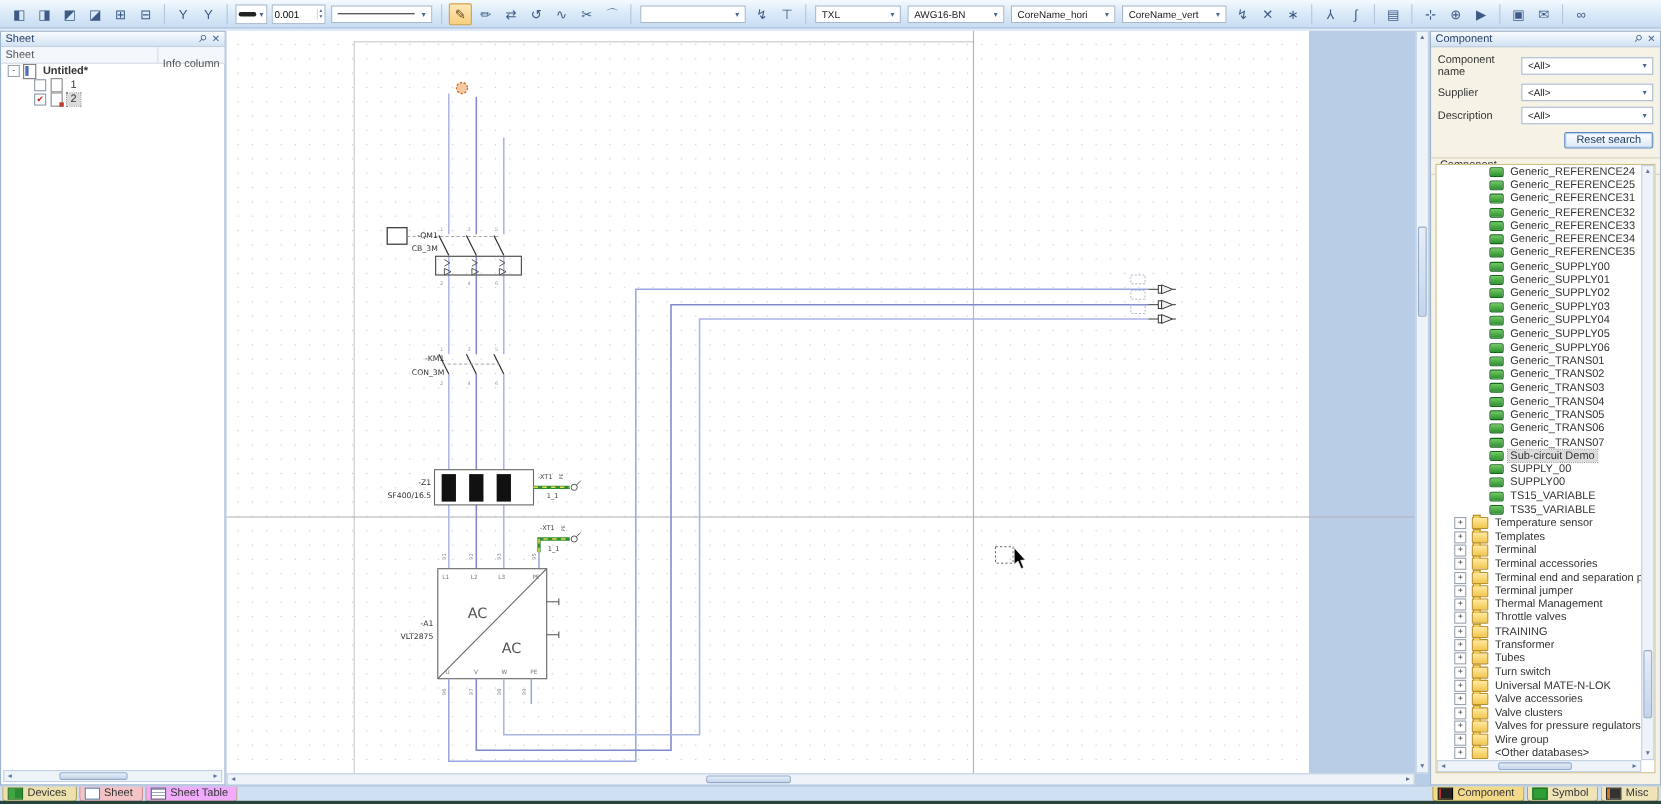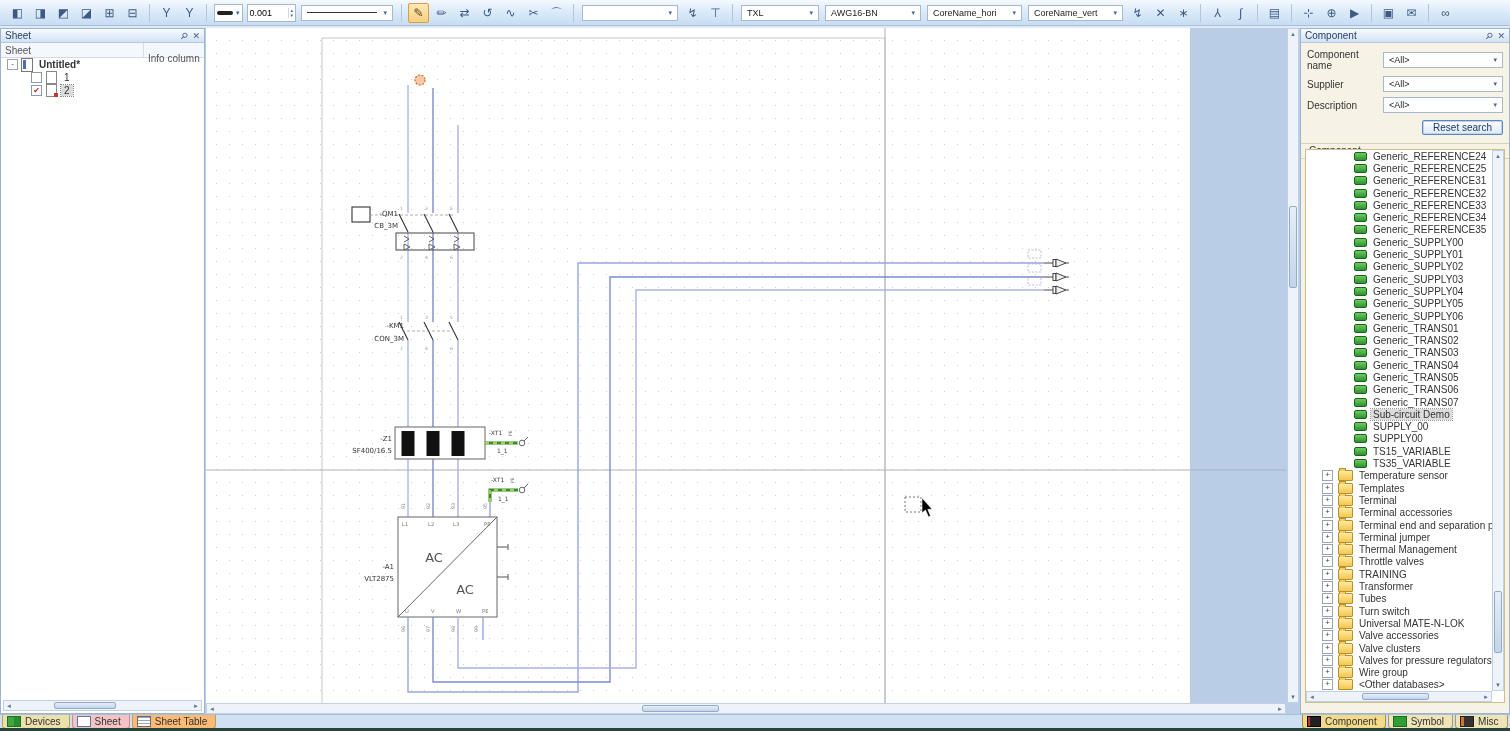--- a/index.html
+++ b/index.html
@@ -19,21 +19,21 @@
   .lwchip{display:flex;align-items:center;background:#fff;border:1px solid #a8b8cc;height:16px;padding:0 2px;margin:0 2px;}
   .lwbar{display:inline-block;width:16px;height:4px;background:#222;border-radius:2px;margin-right:3px;}
   .dd{font-size:7px;color:#47649a;}
   .numbox{display:flex;align-items:center;background:#fff;border:1px solid #a8b8cc;height:16px;margin:0 2px;}
   .num{width:36px;border:none;outline:none;font-size:9px;font-family:"Liberation Sans",sans-serif;padding:0 2px;}
   .spin{display:flex;flex-direction:column;font-size:5px;line-height:5px;color:#47649a;padding:0 2px;border-left:1px solid #cdd9e6;}
   .sel{display:flex;align-items:center;justify-content:space-between;background:#fff;border:1px solid #a8b8cc;
     height:16px;padding:0 5px;margin:0 3px;box-sizing:border-box;}
   .selval{font-size:9px;color:#222;white-space:nowrap;overflow:hidden;}
   .stylesample{display:inline-block;width:70px;height:1px;background:#333;}
-  .w88{width:92px;} .w90{width:96px;} .w78{width:78px;} .w84{width:96px;} .w92{width:95px;}
+  .w88{width:92px;} .w90{width:96px;} .w78{width:78px;} .w84{width:88px;} .w92{width:95px;}
 
   
   .ptitle{height:13px;background:linear-gradient(#f7fbfe,#d2e2f3);border-bottom:1px solid #b6c8dd;
     display:flex;justify-content:space-between;align-items:center;padding:0 4px;color:#27416b;}
   .pticons span{margin-left:5px;color:#44618e;font-size:9px;cursor:default;}
   .pin{display:inline-block;transform:rotate(45deg);}
 
   .lpanel{position:absolute;left:0;top:28px;width:205px;height:686px;background:#fff;border:1px solid #9db4d0;box-sizing:border-box;}
   .lhead{height:14px;background:#f4f7fb;border-bottom:1px solid #d4dce6;display:flex;color:#555;}
   .lhead .c1{width:143px;padding:2px 0 0 4px;border-right:1px solid #d4dce6;box-sizing:border-box;}
@@ -94,21 +94,21 @@
   .tabbar{position:absolute;left:0;top:714px;width:1510px;height:14px;background:#cfe0f2;border-top:1px solid #a9bfd9;display:flex;}
   .tabs-l{display:flex;padding-left:2px;}
   .tabs-r{display:flex;position:absolute;left:1302px;top:0;}
   .tab{display:flex;align-items:center;height:13px;padding:0 8px 0 4px;margin-right:2px;
     border:1px solid #b0985c;border-top:none;border-radius:0 0 4px 4px;background:#efe3b8;cursor:default;}
   .tabic{width:12px;height:9px;margin-right:4px;border:1px solid #666;background:#ddd;}
   .tab.devices{background:#ece0ac;border-color:#b5a05f;}
   .tab.devices .tabic{background:linear-gradient(90deg,#3da843 50%,#2a8c30 50%);border-color:#1f6f24;}
   .tab.sheet{background:#f4c3c6;border-color:#c98b90;}
   .tab.sheet .tabic{background:#fff;border-color:#5b7ba6;}
-  .tab.stable{background:#fdba74;border-color:#b5a05f;}
+  .tab.stable{background:#f0abfc;border-color:#b5a05f;}
   .tab.stable .tabic{background:repeating-linear-gradient(0deg,#fff 0 2px,#9ab 2px 3px);border-color:#667;}
   .tab.component{background:#f3da8a;border-color:#a98f3a;}
   .tab.component .tabic{background:linear-gradient(90deg,#b33 2px,#222 2px);border-color:#000;}
   .tab.symbol .tabic{background:#2e9e35;border-color:#1c6b1c;}
   .tab.misc .tabic{background:linear-gradient(90deg,#d77424 3px,#333 3px);border-color:#222;}
   .bstrip{position:absolute;left:0;top:728px;width:1510px;height:3px;background:#27433a;}
 
   text{font-family:"DejaVu Sans",sans-serif;}
 </style>
 </head>

